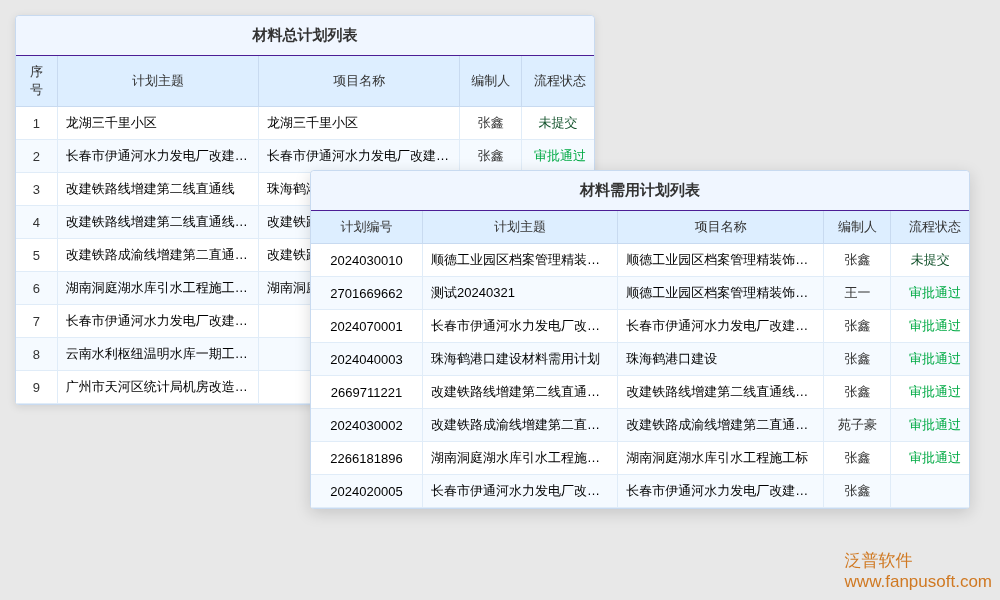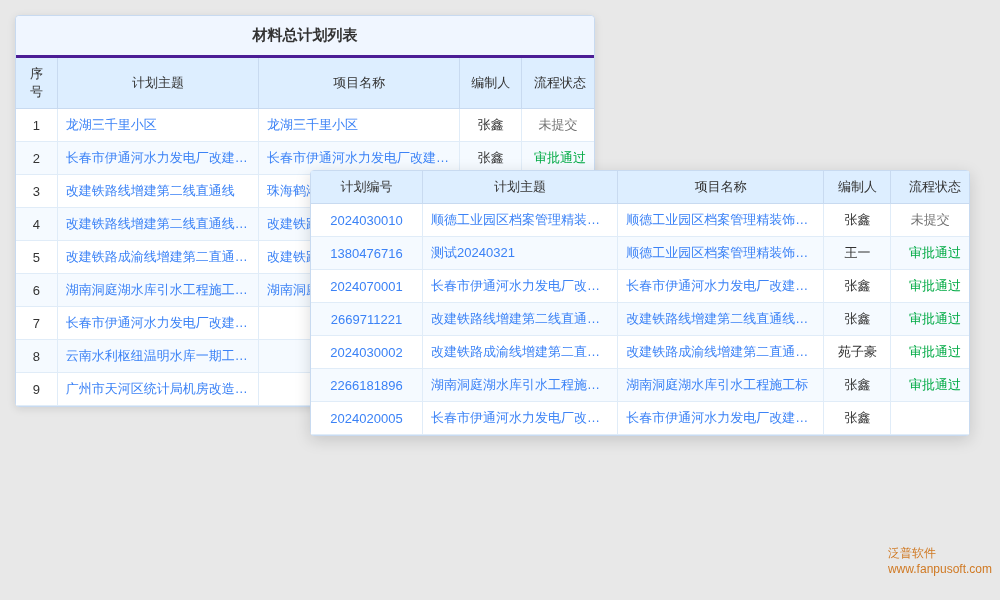--- a/index.html
+++ b/index.html
@@ -36,21 +36,21 @@
       box-shadow: 0 4px 16px rgba(0,0,0,0.15);
       z-index: 2;
     }
 
     .table-title {
       text-align: center;
       padding: 10px 0;
       font-size: 15px;
       font-weight: bold;
       color: #333;
-      border-bottom: 3px solid #4c1d95;
+      border-bottom: 1px solid #4c1d95;
       background: #f0f6ff;
       border-radius: 4px 4px 0 0;
     }
 
     table {
       width: 100%;
       border-collapse: collapse;
     }
 
     thead tr {
@@ -97,39 +97,39 @@
 
     tbody td:last-child {
       border-right: none;
     }
 
     .td-left {
       text-align: left;
     }
 
     .status-unsubmit {
-      color: #737373;
+      color: #14532d;
     }
 
     .status-approved {
       color: #00aa44;
       text-align: right;
     }
 
     .link-text {
-      color: #3b82f6;
+      color: #000000;
       cursor: pointer;
     }
 
     .watermark {
       position: absolute;
-      bottom: 24px;
+      bottom: 8px;
       right: 8px;
       color: #cc6600;
-      font-size: 12px;
+      font-size: 17px;
       z-index: 10;
       opacity: 0.85;
     }
 
     
     .main-col-seq { width: 40px; }
     .main-col-theme { width: 195px; }
     .main-col-project { width: 195px; }
     .main-col-editor { width: 60px; }
     .main-col-status { width: 70px; }
@@ -218,49 +218,57 @@
           <td class="main-col-theme td-left link-text">广州市天河区统计局机房改造项目材料总计划</td>
           <td class="main-col-project td-left link-text"></td>
           <td class="main-col-editor"></td>
           <td class="main-col-status "></td>
         </tr>
       </tbody>
   </table>
 </div>
 
 <div class="secondary-table-container">
+  <div class="table-title">材料需用计划列表</div>
   <table>
     <thead>
       <tr>
         <th class="sec-col-code">计划编号</th>
         <th class="sec-col-theme">计划主题</th>
         <th class="sec-col-project">项目名称</th>
         <th class="sec-col-editor">编制人</th>
         <th class="sec-col-status">流程状态</th>
       </tr>
     </thead>
     <tbody id="sec-tbody">
     <tr>
           <td class="sec-col-code link-text">2024030010</td>
           <td class="sec-col-theme td-left link-text">顺德工业园区档案管理精装饰工程（...</td>
           <td class="sec-col-project td-left link-text">顺德工业园区档案管理精装饰工程（...</td>
           <td class="sec-col-editor">张鑫</td>
           <td class="sec-col-status status-unsubmit">未提交</td>
         </tr>
         <tr>
-          <td class="sec-col-code link-text">1380476716</td>
+          <td class="sec-col-code link-text">2701669662</td>
           <td class="sec-col-theme td-left link-text">测试20240321</td>
           <td class="sec-col-project td-left link-text">顺德工业园区档案管理精装饰工程（...</td>
           <td class="sec-col-editor">王一</td>
           <td class="sec-col-status status-approved">审批通过</td>
         </tr>
         <tr>
           <td class="sec-col-code link-text">2024070001</td>
           <td class="sec-col-theme td-left link-text">长春市伊通河水力发电厂改建工程合...</td>
           <td class="sec-col-project td-left link-text">长春市伊通河水力发电厂改建工程</td>
+          <td class="sec-col-editor">张鑫</td>
+          <td class="sec-col-status status-approved">审批通过</td>
+        </tr>
+        <tr>
+          <td class="sec-col-code link-text">2024040003</td>
+          <td class="sec-col-theme td-left link-text">珠海鹤港口建设材料需用计划</td>
+          <td class="sec-col-project td-left link-text">珠海鹤港口建设</td>
           <td class="sec-col-editor">张鑫</td>
           <td class="sec-col-status status-approved">审批通过</td>
         </tr>
         <tr>
           <td class="sec-col-code link-text">2669711221</td>
           <td class="sec-col-theme td-left link-text">改建铁路线增建第二线直通线（成都...</td>
           <td class="sec-col-project td-left link-text">改建铁路线增建第二线直通线（成都...</td>
           <td class="sec-col-editor">张鑫</td>
           <td class="sec-col-status status-approved">审批通过</td>
         </tr>

